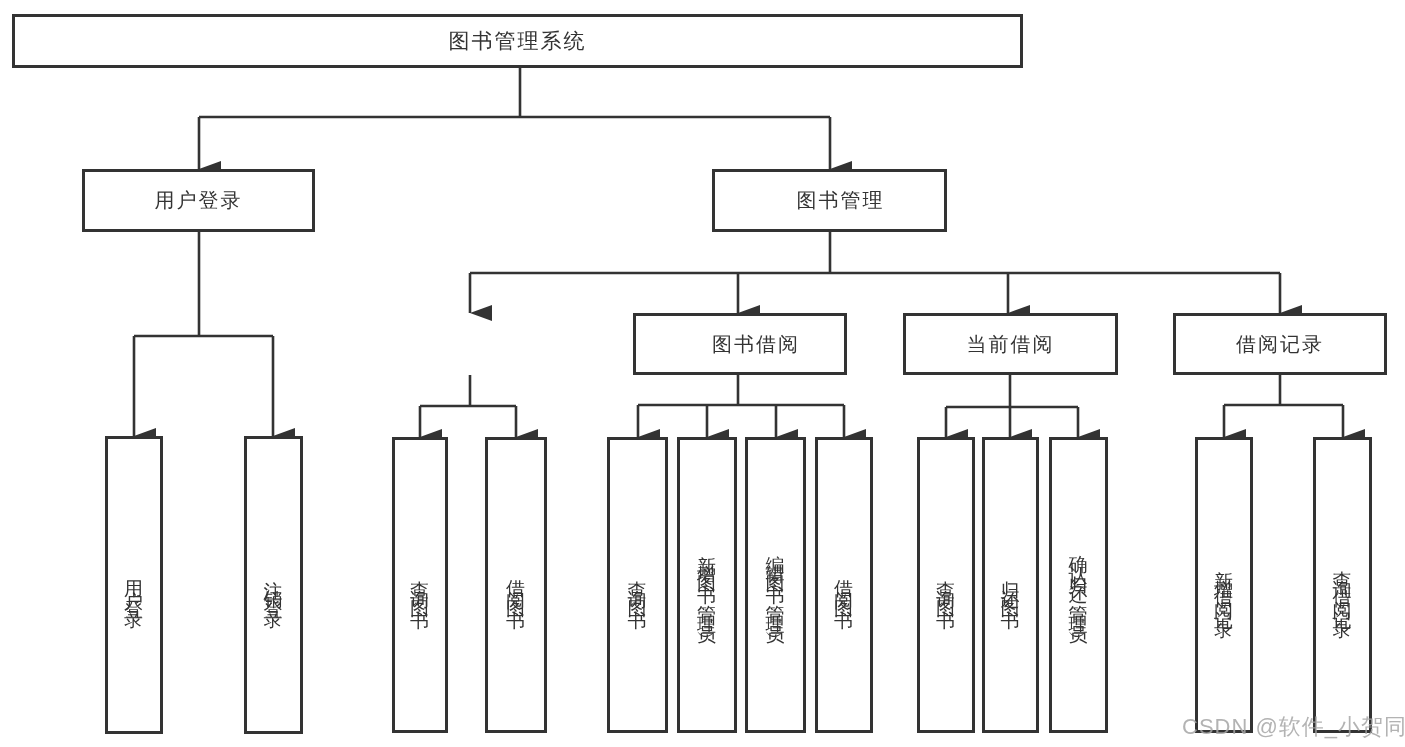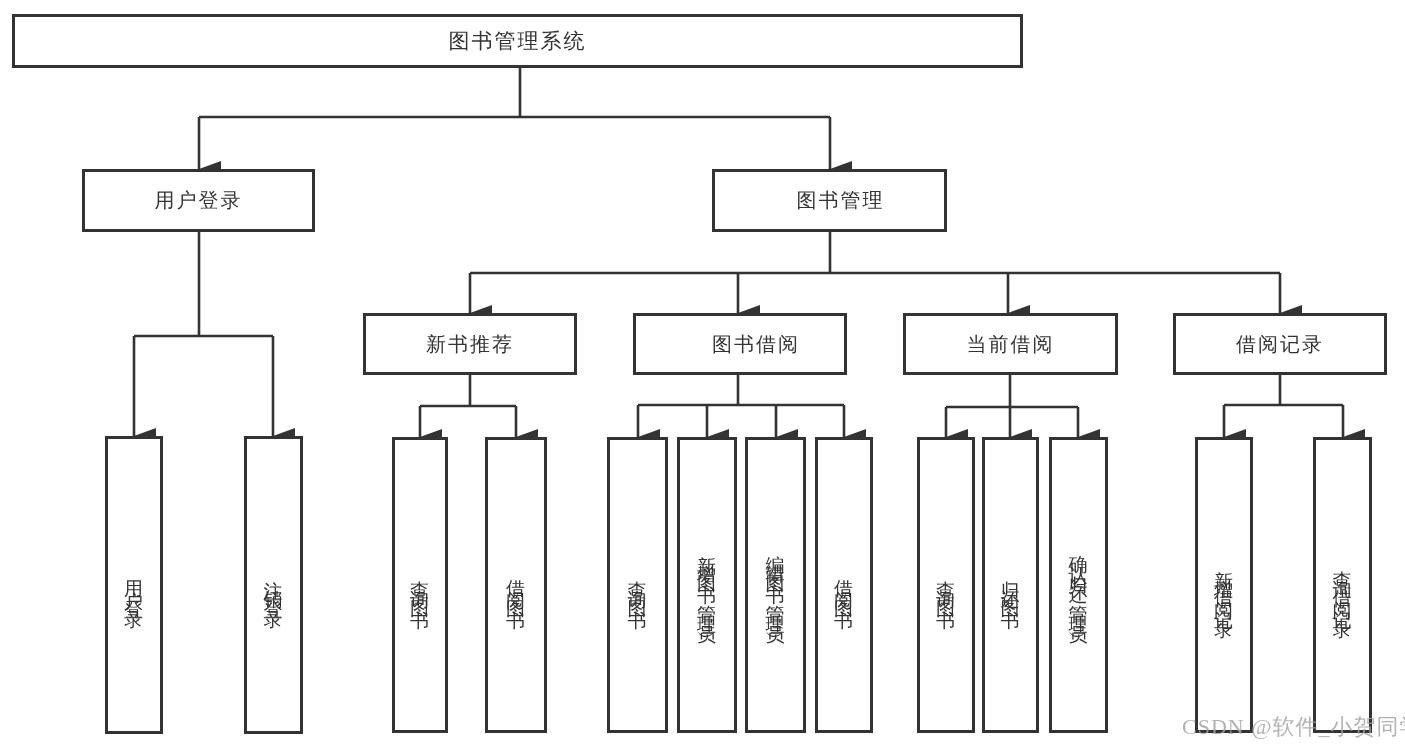--- a/index.html
+++ b/index.html
@@ -6,21 +6,21 @@
     --line:#333333;
     --text:#333333;
     --background:#ffffff;
     --watermark:#a6a6a6;
   }
   html,body{margin:0;padding:0;background:var(--background);}
   #canvas{
     position:relative;
     width:1405px;height:747px;
     background:var(--background);
-    font-family:Liberation Serif, serif;
+    font-family:Liberation Sans, sans-serif;
     color:var(--text);
     overflow:hidden;
   }
   .connectors{position:absolute;left:0;top:0;width:1405px;height:747px;}
   .connectors line{stroke:var(--line);stroke-width:2.6;}
   .box{
     position:absolute;
     box-sizing:border-box;
     background:var(--background);
     border:3px solid var(--line);
@@ -106,23 +106,20 @@
     <span class="hlabel">图书管理系统</span>
   </div>
 
   <div class="box" style="left:82px;top:169px;width:233px;height:63px;">
     <span class="hlabel">用户登录</span>
   </div>
   <div class="box" style="left:712px;top:169px;width:235px;height:63px;padding-left:22px;">
     <span class="hlabel">图书管理</span>
   </div>
 
-  <div class="box" style="left:363px;top:313px;width:214px;height:62px;">
-    <span class="hlabel">新书推荐</span>
-  </div>
   <div class="box" style="left:633px;top:313px;width:214px;height:62px;padding-left:32px;">
     <span class="hlabel">图书借阅</span>
   </div>
   <div class="box" style="left:1173px;top:313px;width:214px;height:62px;">
     <span class="hlabel">借阅记录</span>
   </div>
   <div class="box" style="left:903px;top:313px;width:215px;height:62px;">
     <span class="hlabel">当前借阅</span>
   </div>
 

